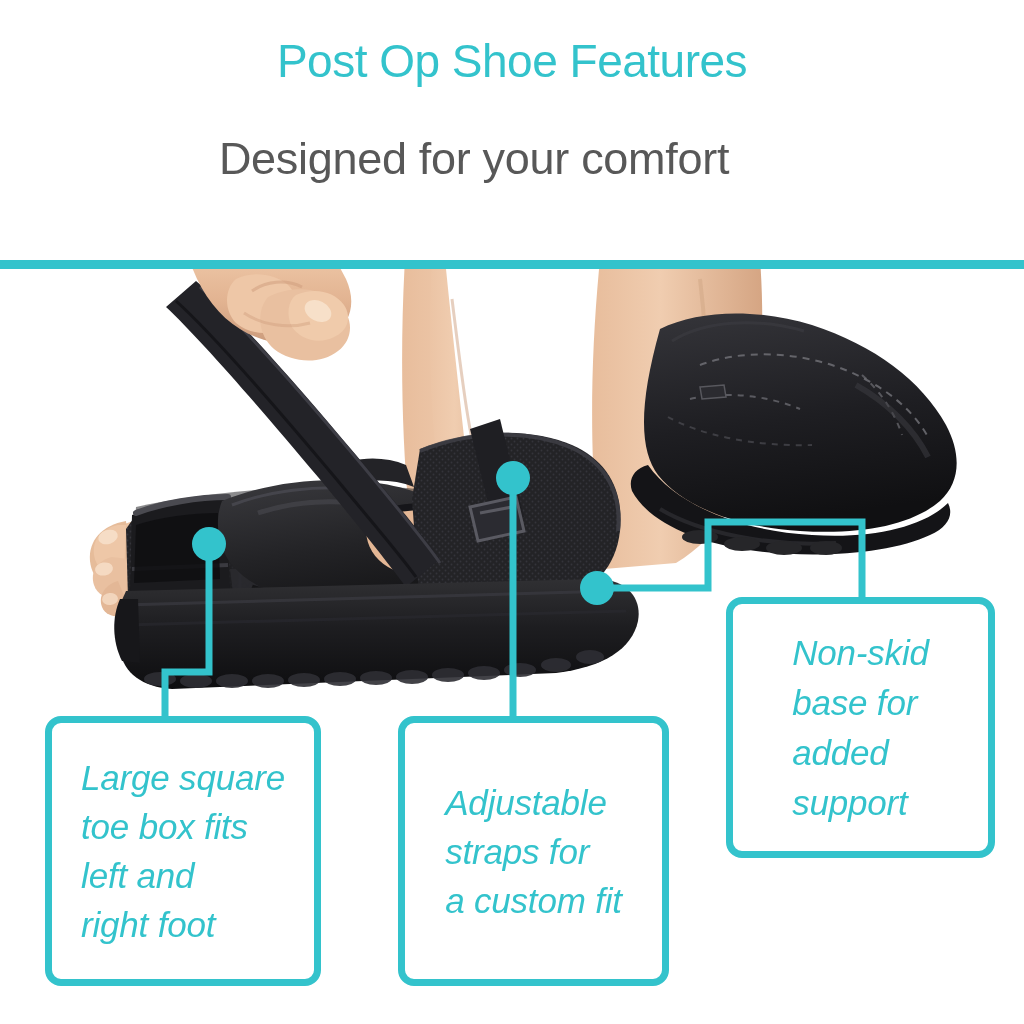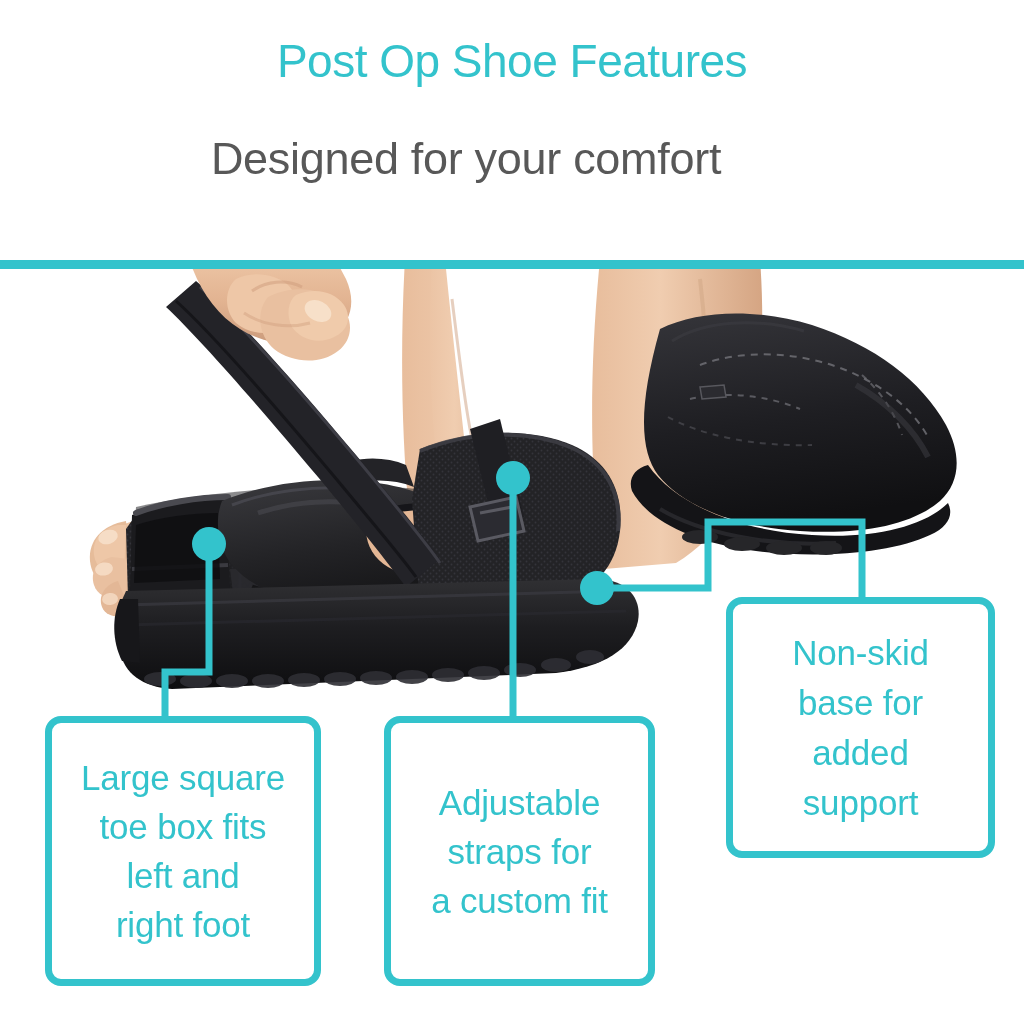--- a/index.html
+++ b/index.html
@@ -35,21 +35,21 @@
     width: 1024px;
     font-size: 46px;
     line-height: 78px;
     font-weight: 400;
     letter-spacing: -0.5px;
     color: #33c3cc;
     white-space: nowrap;
   }
   .subtitle {
     position: absolute;
-    left: 4px; top: 128px;
+    left: 12px; top: 128px;
     width: 924px;
     font-size: 45px;
     line-height: 62px;
     font-weight: 400;
     letter-spacing: -0.3px;
     color: #585858;
   }
   .divider {
     position: absolute;
     left: 0; top: 260px;
@@ -81,33 +81,34 @@
   
   .callout {
     position: absolute;
     box-sizing: border-box;
     border: 7px solid #33c3cc;
     border-radius: 16px;
     background: #ffffff;
     display: flex;
     align-items: center;
     justify-content: center;
-    text-align: center;
+    text-align: left;
+    font-style: italic;
   }
   .callout-text {
     color: #33c3cc;
     font-size: 35px;
     line-height: 49px;
     font-weight: 400;
     letter-spacing: -0.2px;
     padding: 0 10px;
     white-space: pre-line;
   }
   #callout-toe-box { left: 25px;  top: 716px; width: 276px; height: 270px; margin-left: 20px; }
-  #callout-straps  { left: 384px; top: 716px; width: 271px; height: 270px; }
+  #callout-straps  { left: 398px; top: 716px; width: 271px; height: 270px; }
   #callout-base    { left: 726px; top: 597px; width: 269px; height: 261px; }
   #callout-base .callout-text { line-height: 50px; }
 </style>
 </head>
 <body>
 
 <div id="page">
 
   <div class="header">
     <div class="title">Post Op Shoe Features</div>

